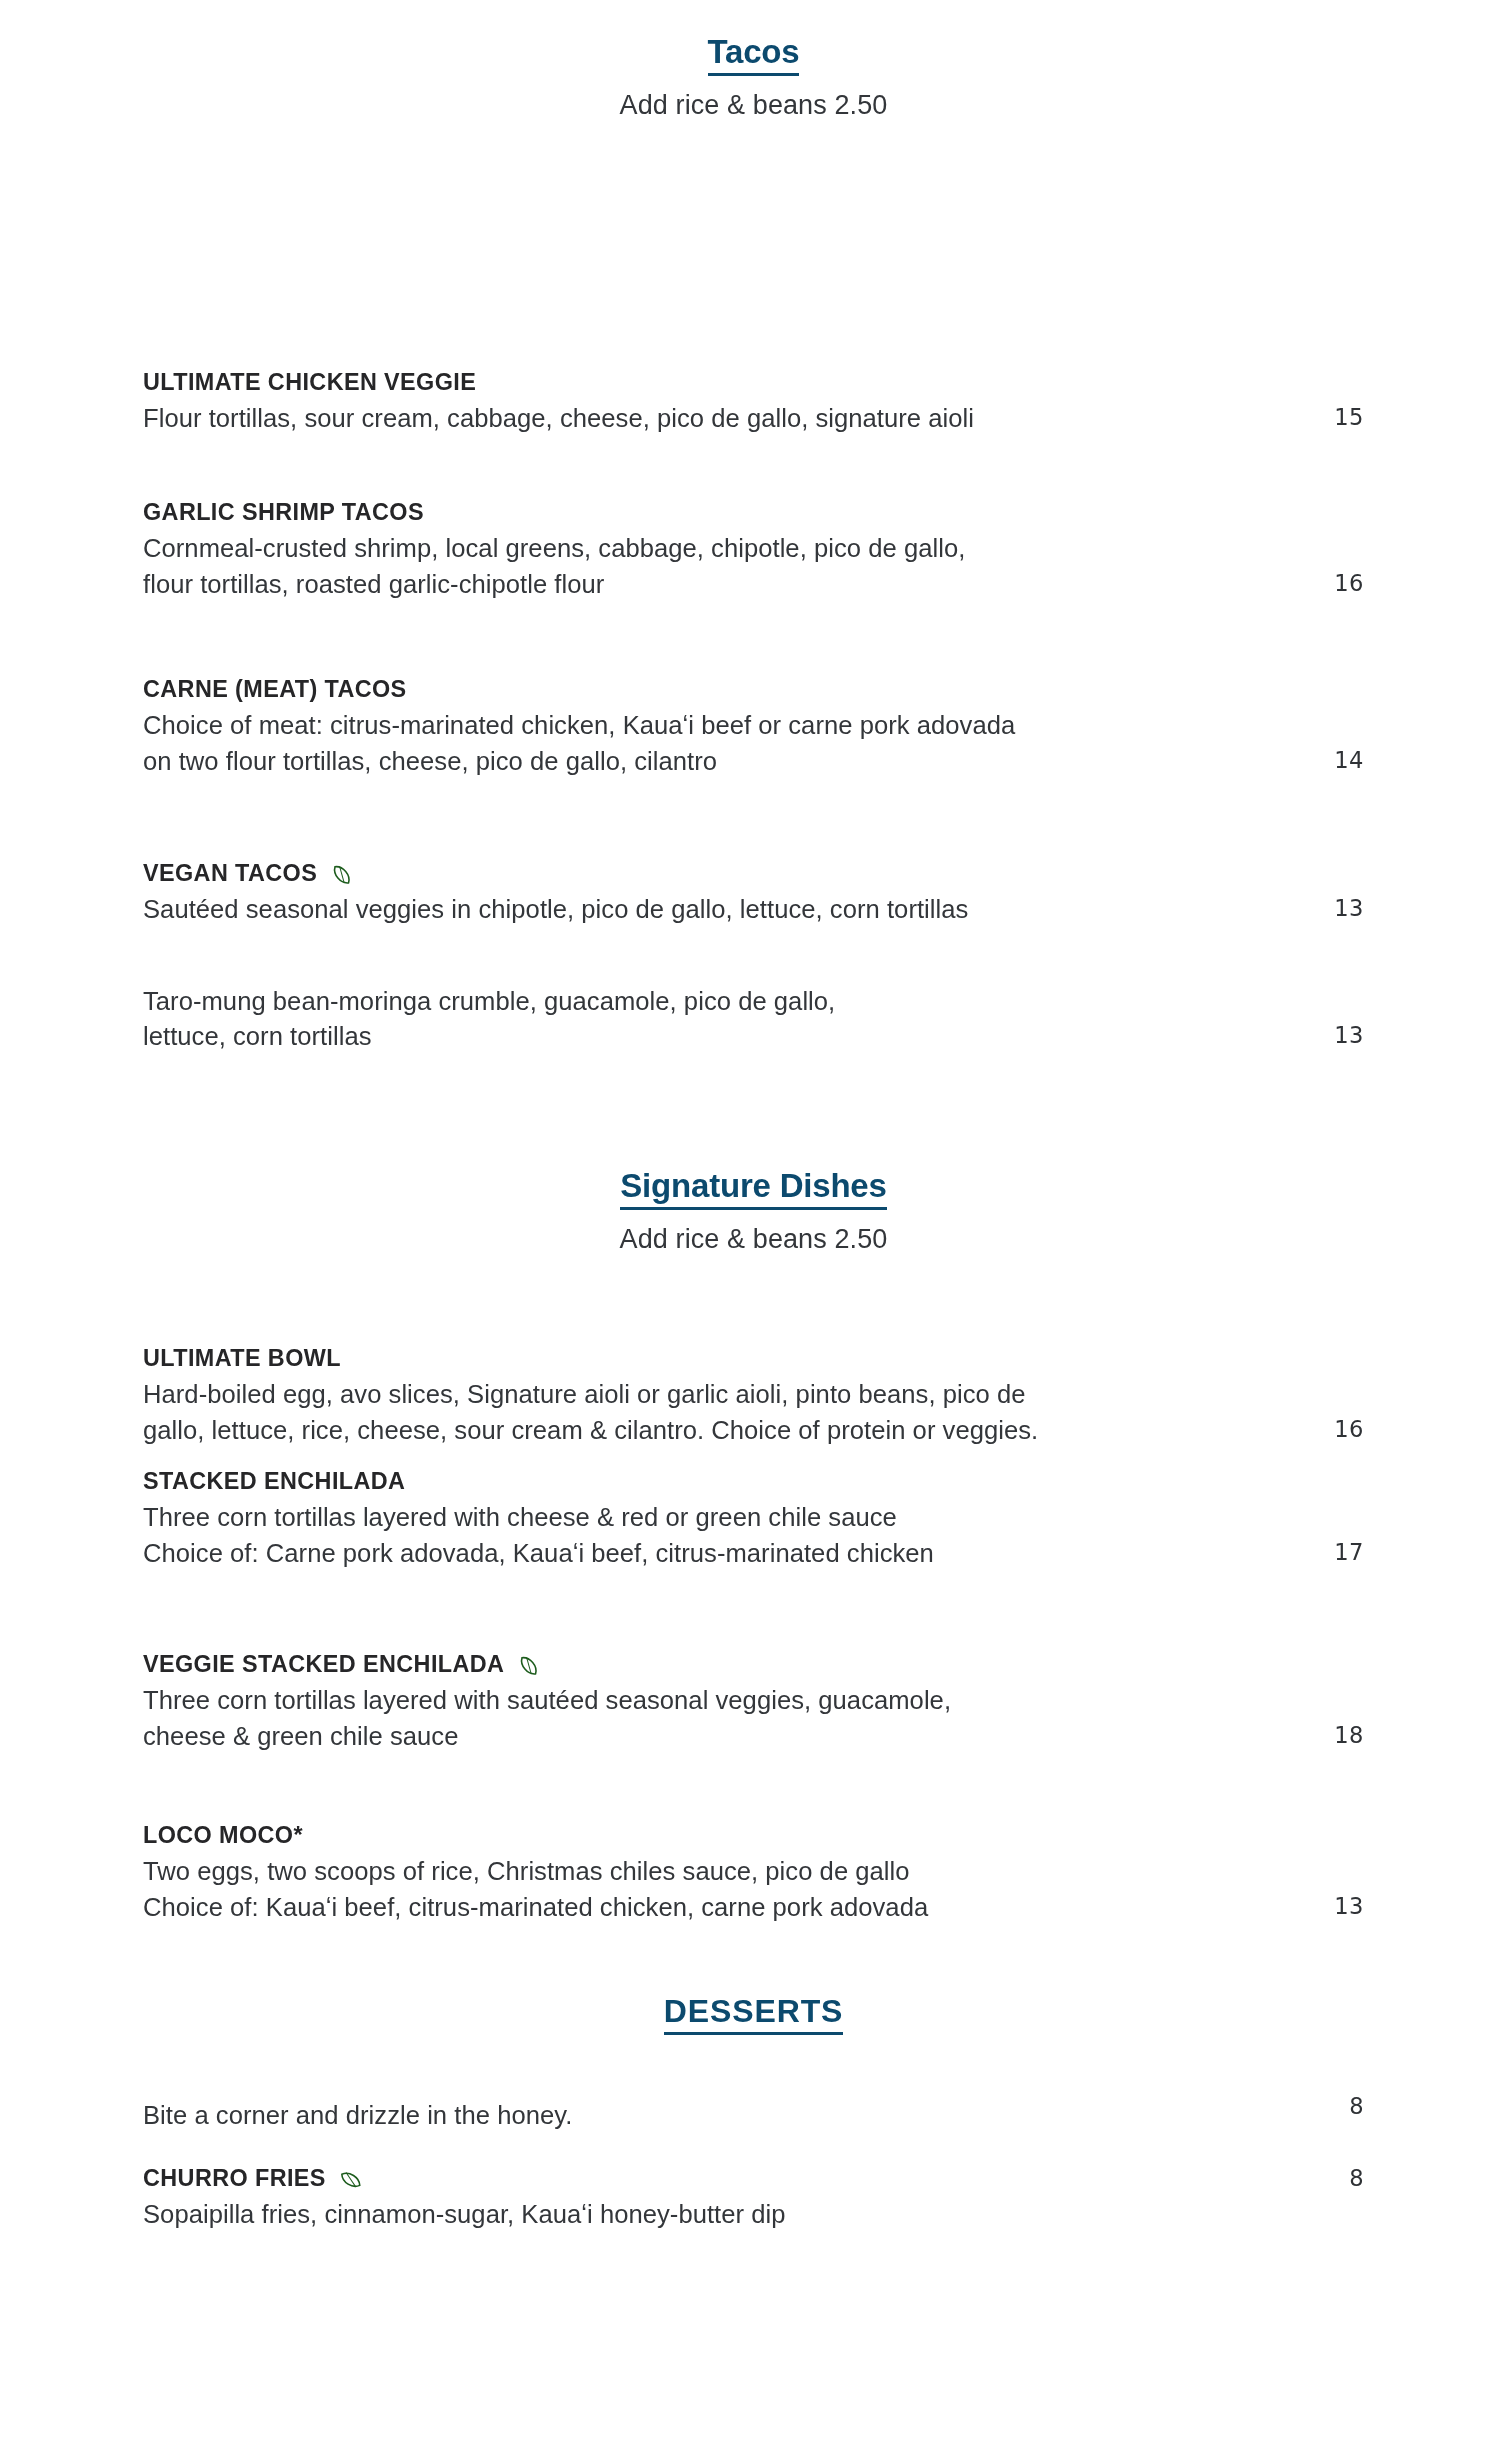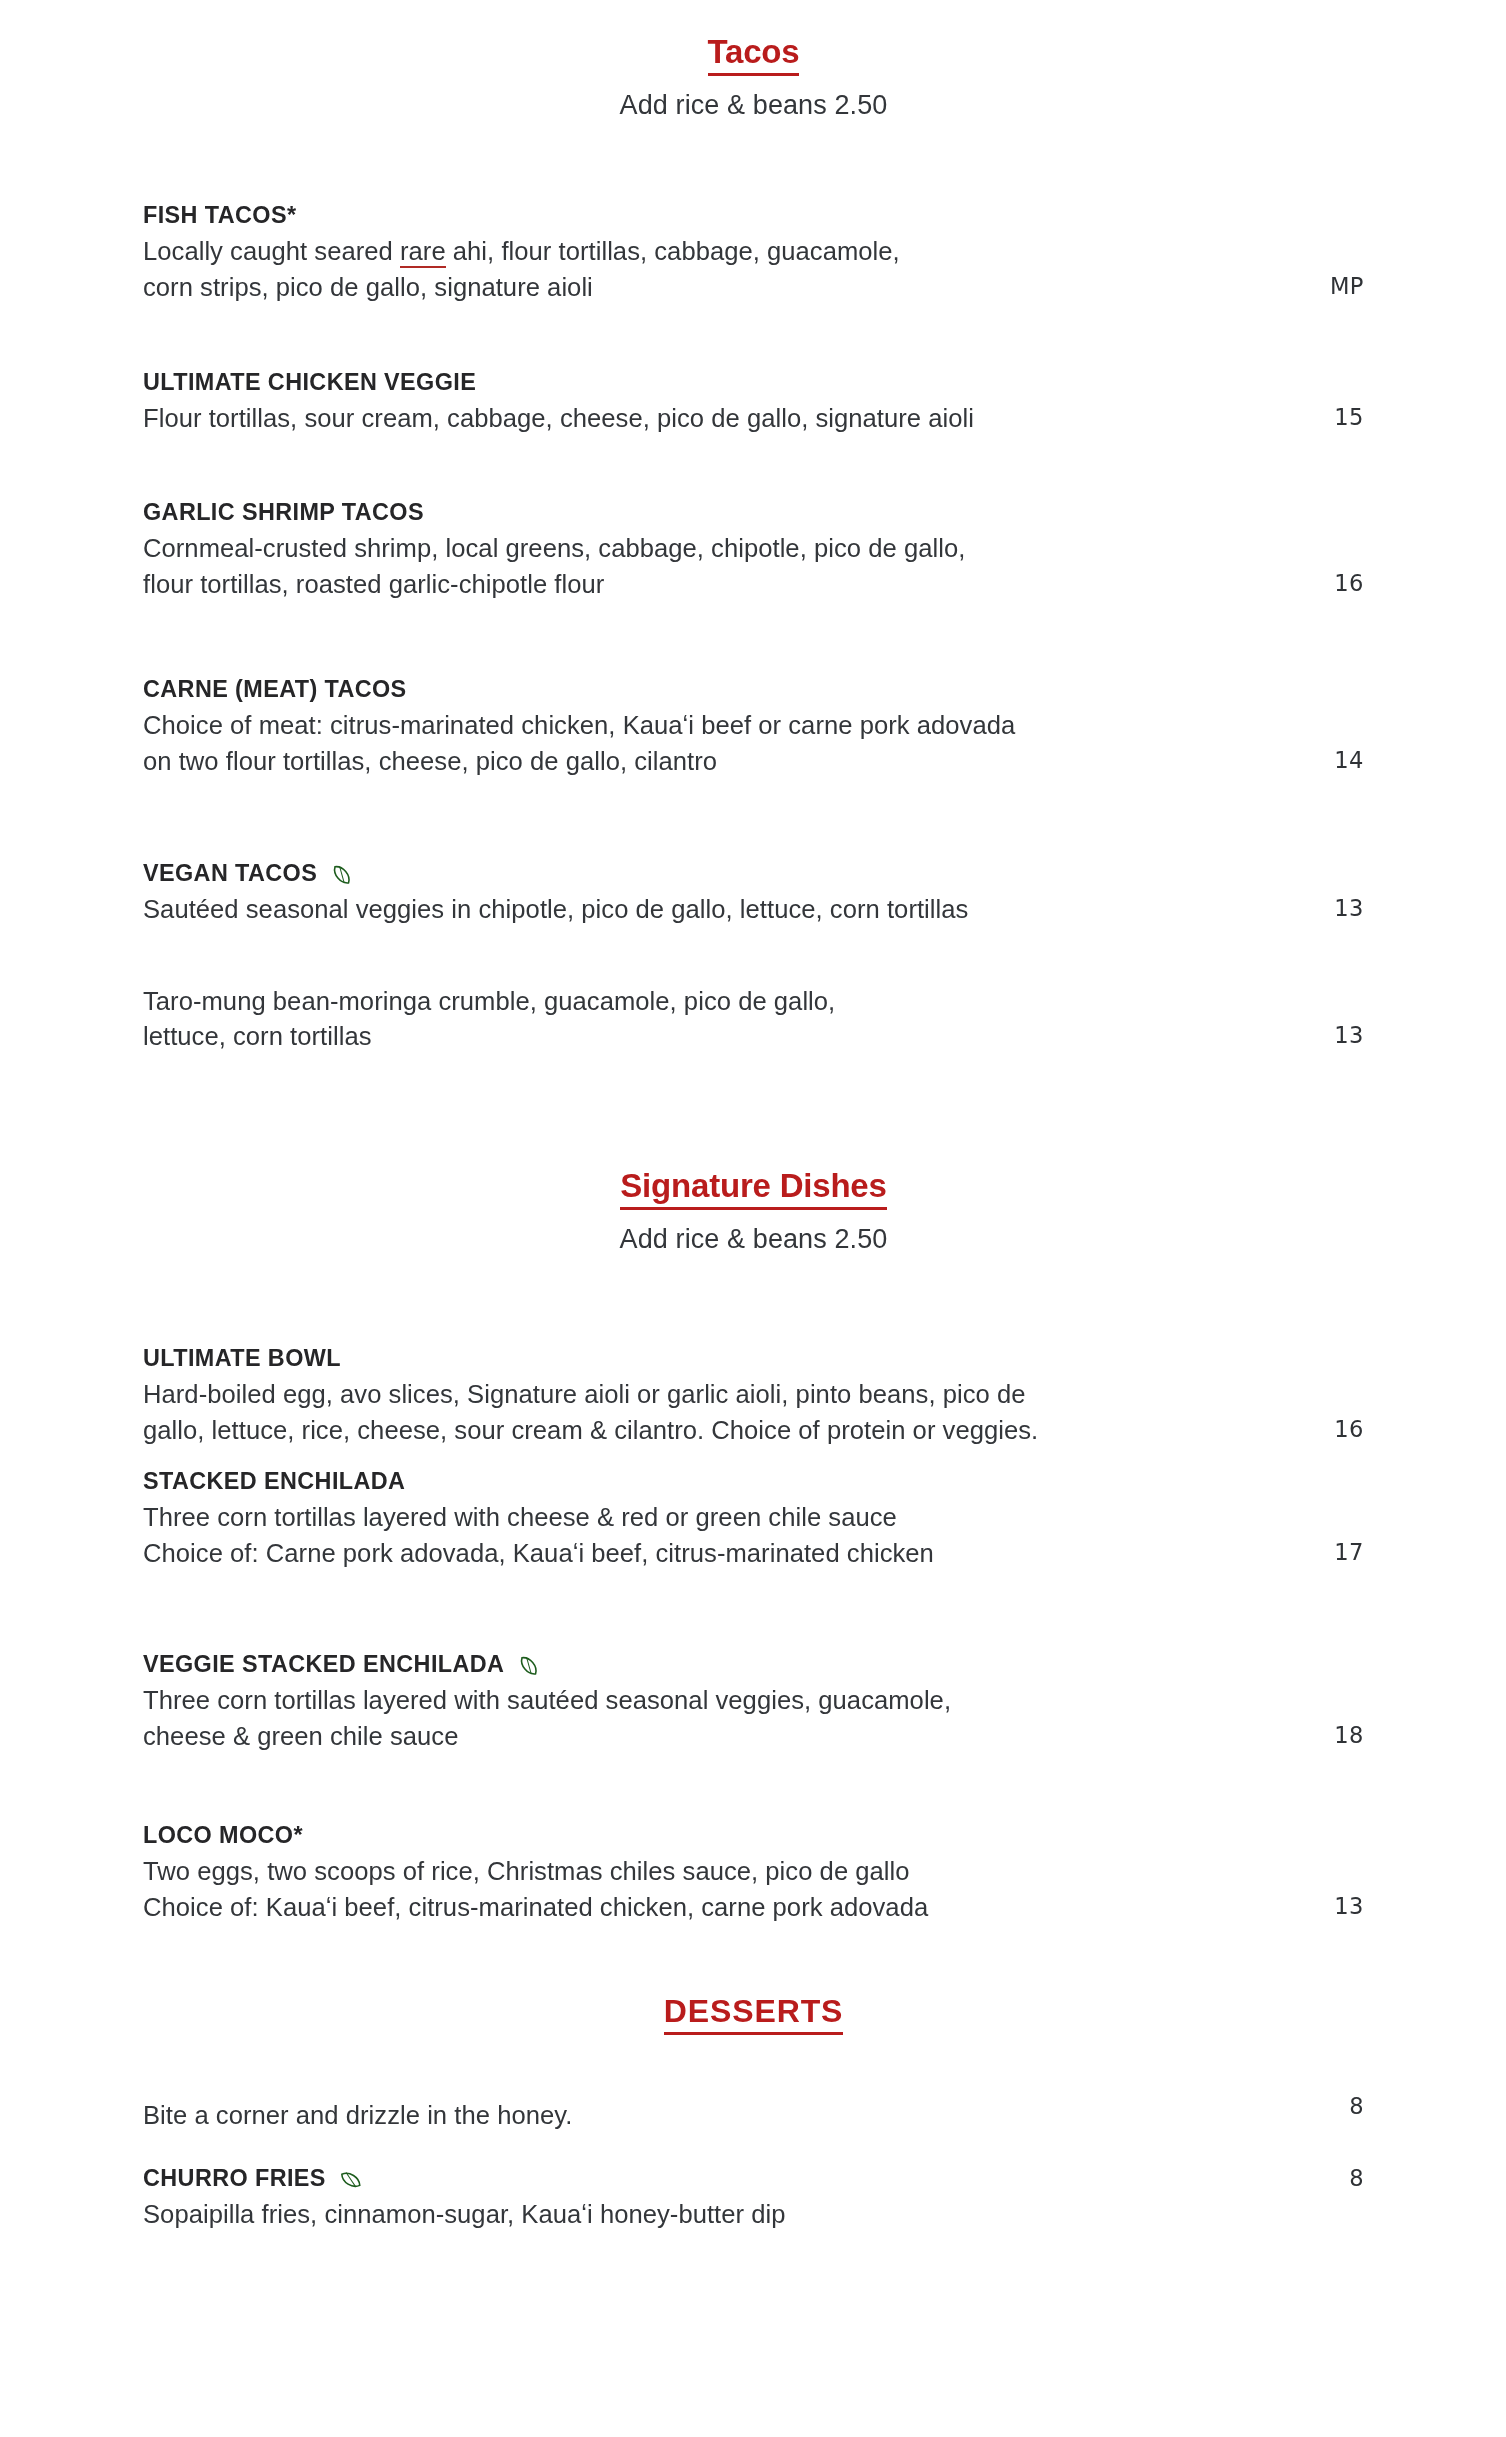--- a/index.html
+++ b/index.html
@@ -29,24 +29,24 @@
     text-align: center;
     position: relative;
     margin-left: -143px;
     margin-right: -143px;
   }
   .section-title {
     display: inline-block;
     font-weight: 700;
     font-size: 33px;
     letter-spacing: -0.2px;
-    color: #b91c1c;
+    color: #0c4a6e;
     line-height: 1.0;
     padding-bottom: 5.3px;
-    border-bottom: 3px solid #b91c1c;
+    border-bottom: 3px solid #0c4a6e;
   }
   .section-title.wide {
     font-size: 32px;
     letter-spacing: 0.9px;
   }
   .section-sub {
     font-size: 27px;
     font-weight: 400;
     color: #33363a;
     margin-top: 13.6px;
@@ -114,27 +114,20 @@
     position: relative;
     top: 0.8px;
   }
   .leaf svg { display: block; overflow: visible; }
 </style>
 </head>
 <body>
 
 <div class="page" id="page">
     <div class="section-head" style="position:absolute;left:0;right:0;top:35px;"><span class="section-title">Tacos</span><div class="section-sub">Add rice &amp; beans  2.50</div></div>
-    <div class="item" style="position:absolute;left:143px;right:143px;top:202px;">
-      <div class="item-title">
-        <span class="item-title-text">FISH TACOS*</span>
-      </div>
-      <div class="desc-line"><span>Locally caught seared </span><span class="u-red">rare</span><span> ahi, flour tortillas, cabbage, guacamole,</span></div>
-      <div class="desc-line"><span>corn strips, pico de gallo, signature aioli</span><span class="price col-right">MP</span></div>
-    </div>
     <div class="item" style="position:absolute;left:143px;right:143px;top:369px;">
       <div class="item-title">
         <span class="item-title-text">ULTIMATE CHICKEN VEGGIE</span>
       </div>
       <div class="desc-line"><span>Flour tortillas, sour cream, cabbage, cheese, pico de gallo, signature aioli</span><span class="price col-right">15</span></div>
     </div>
     <div class="item" style="position:absolute;left:143px;right:143px;top:499px;">
       <div class="item-title">
         <span class="item-title-text">GARLIC SHRIMP TACOS</span>
       </div>

